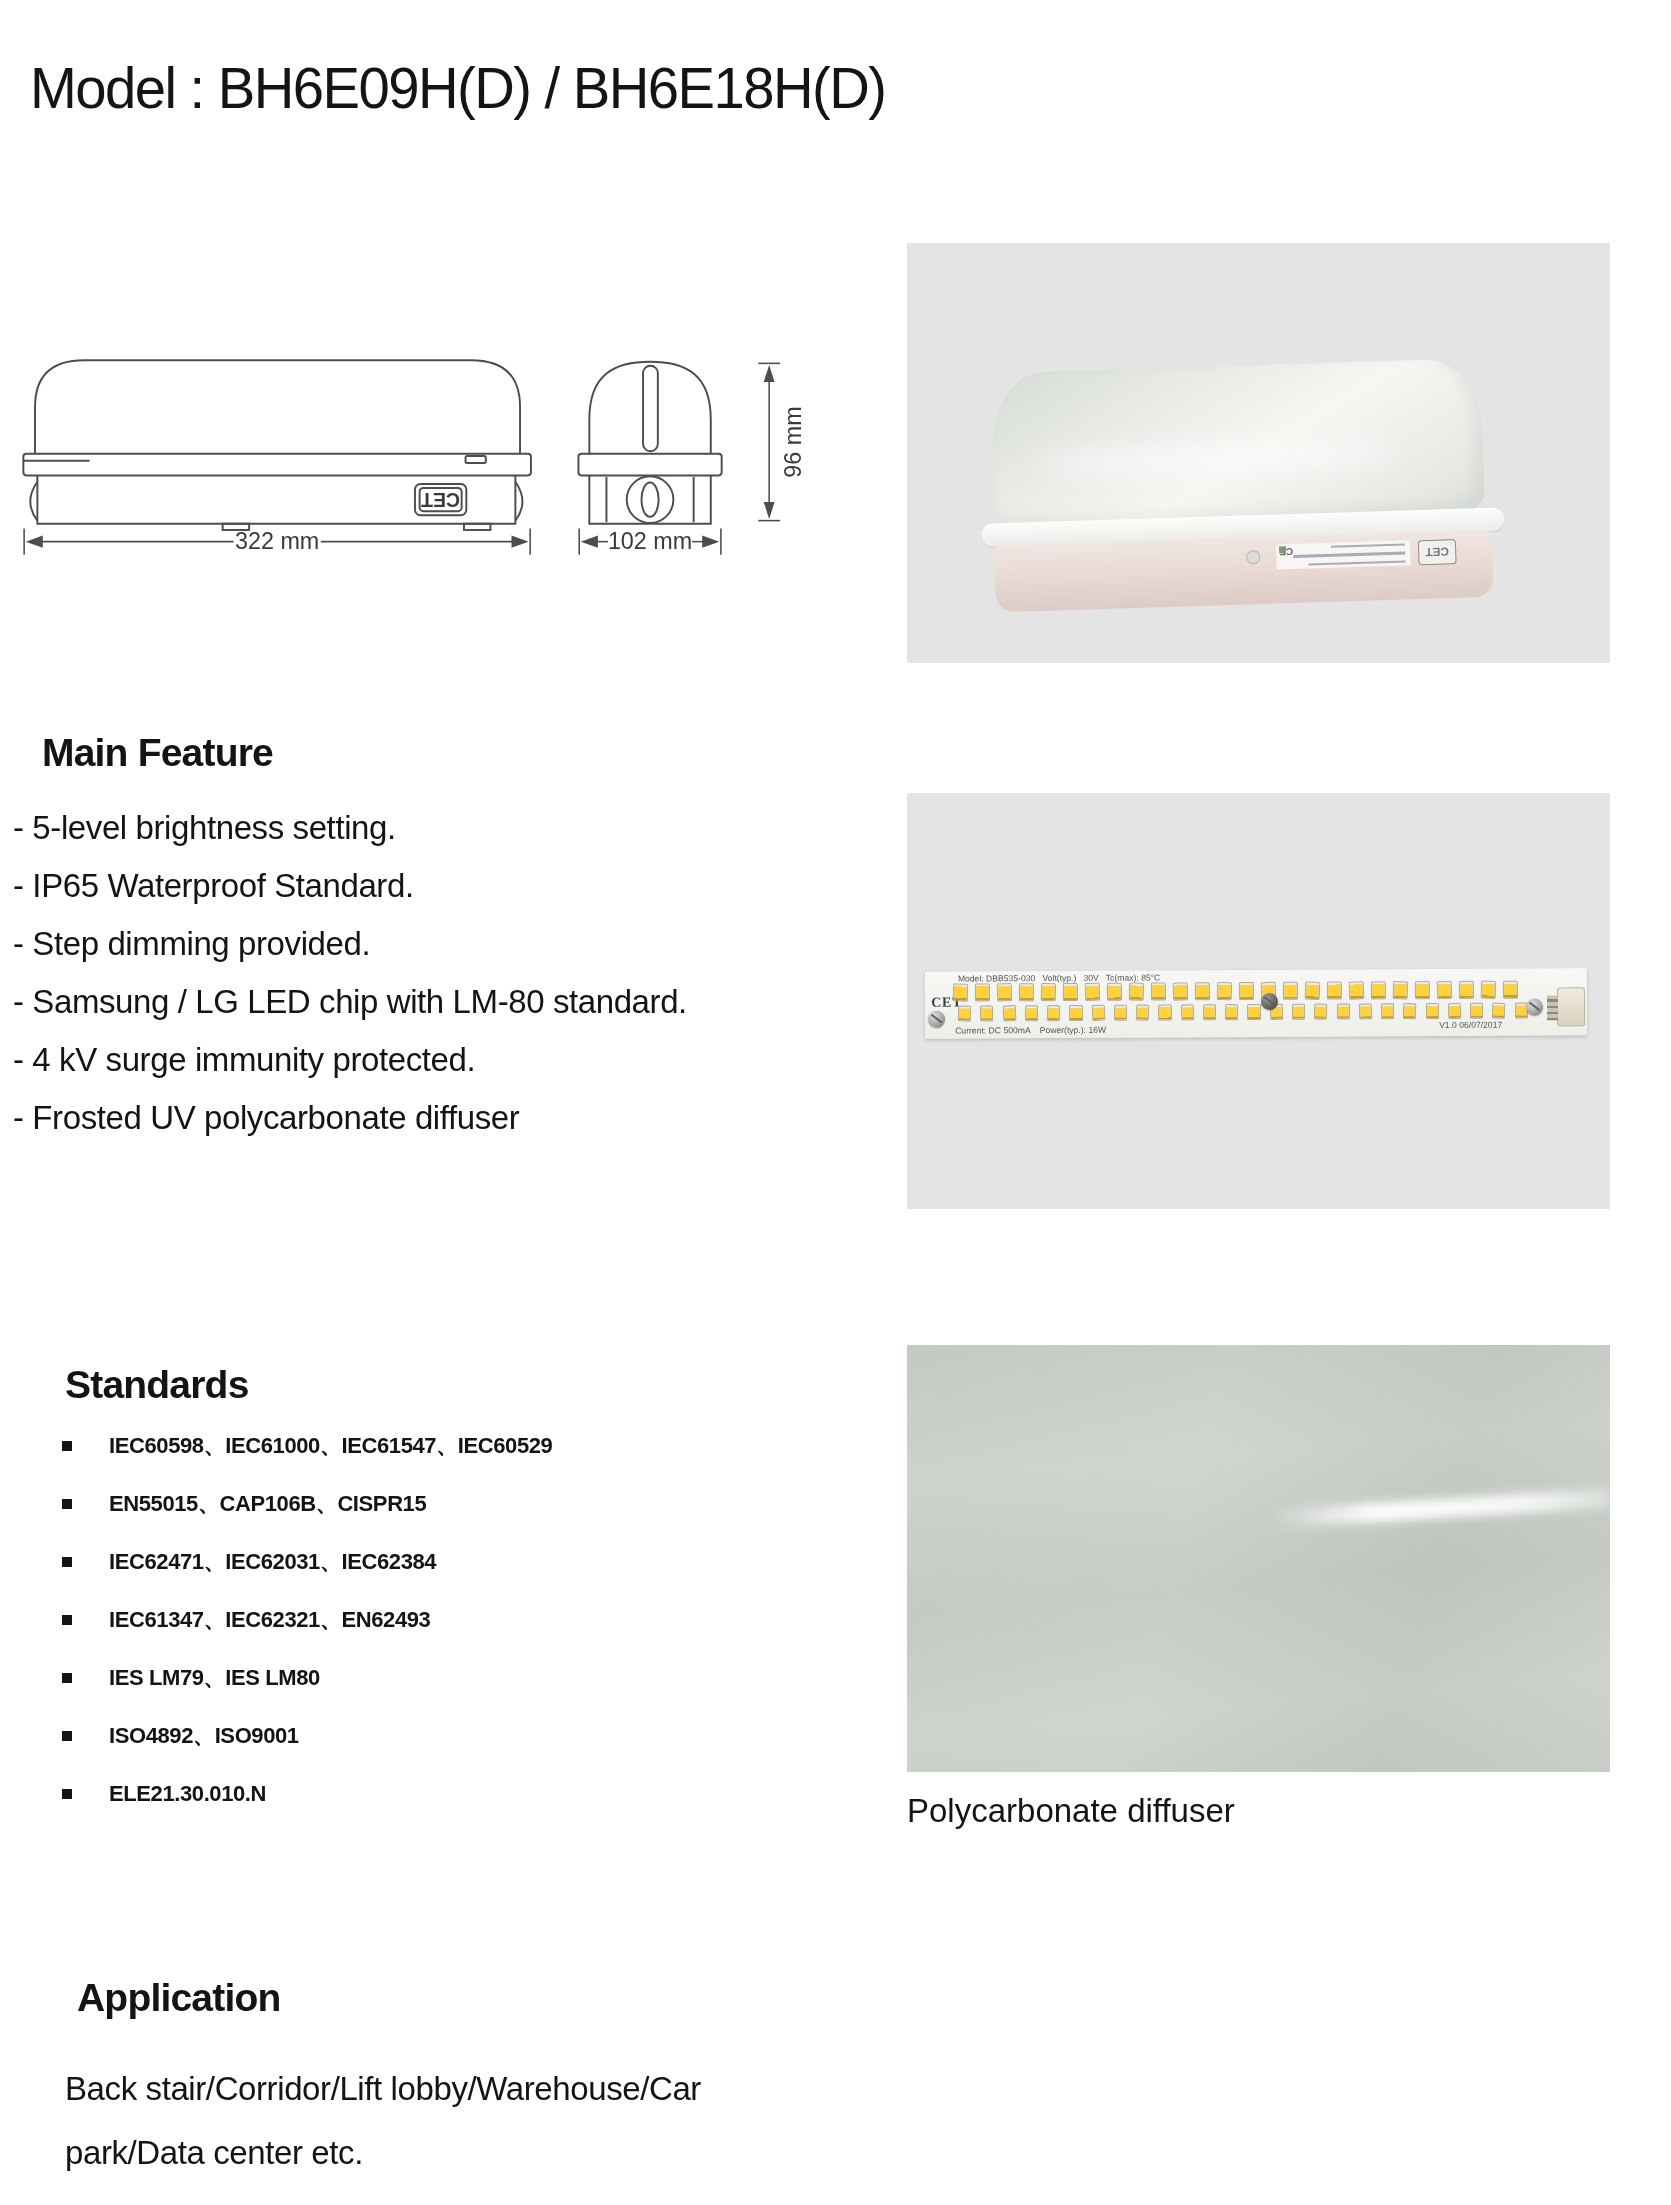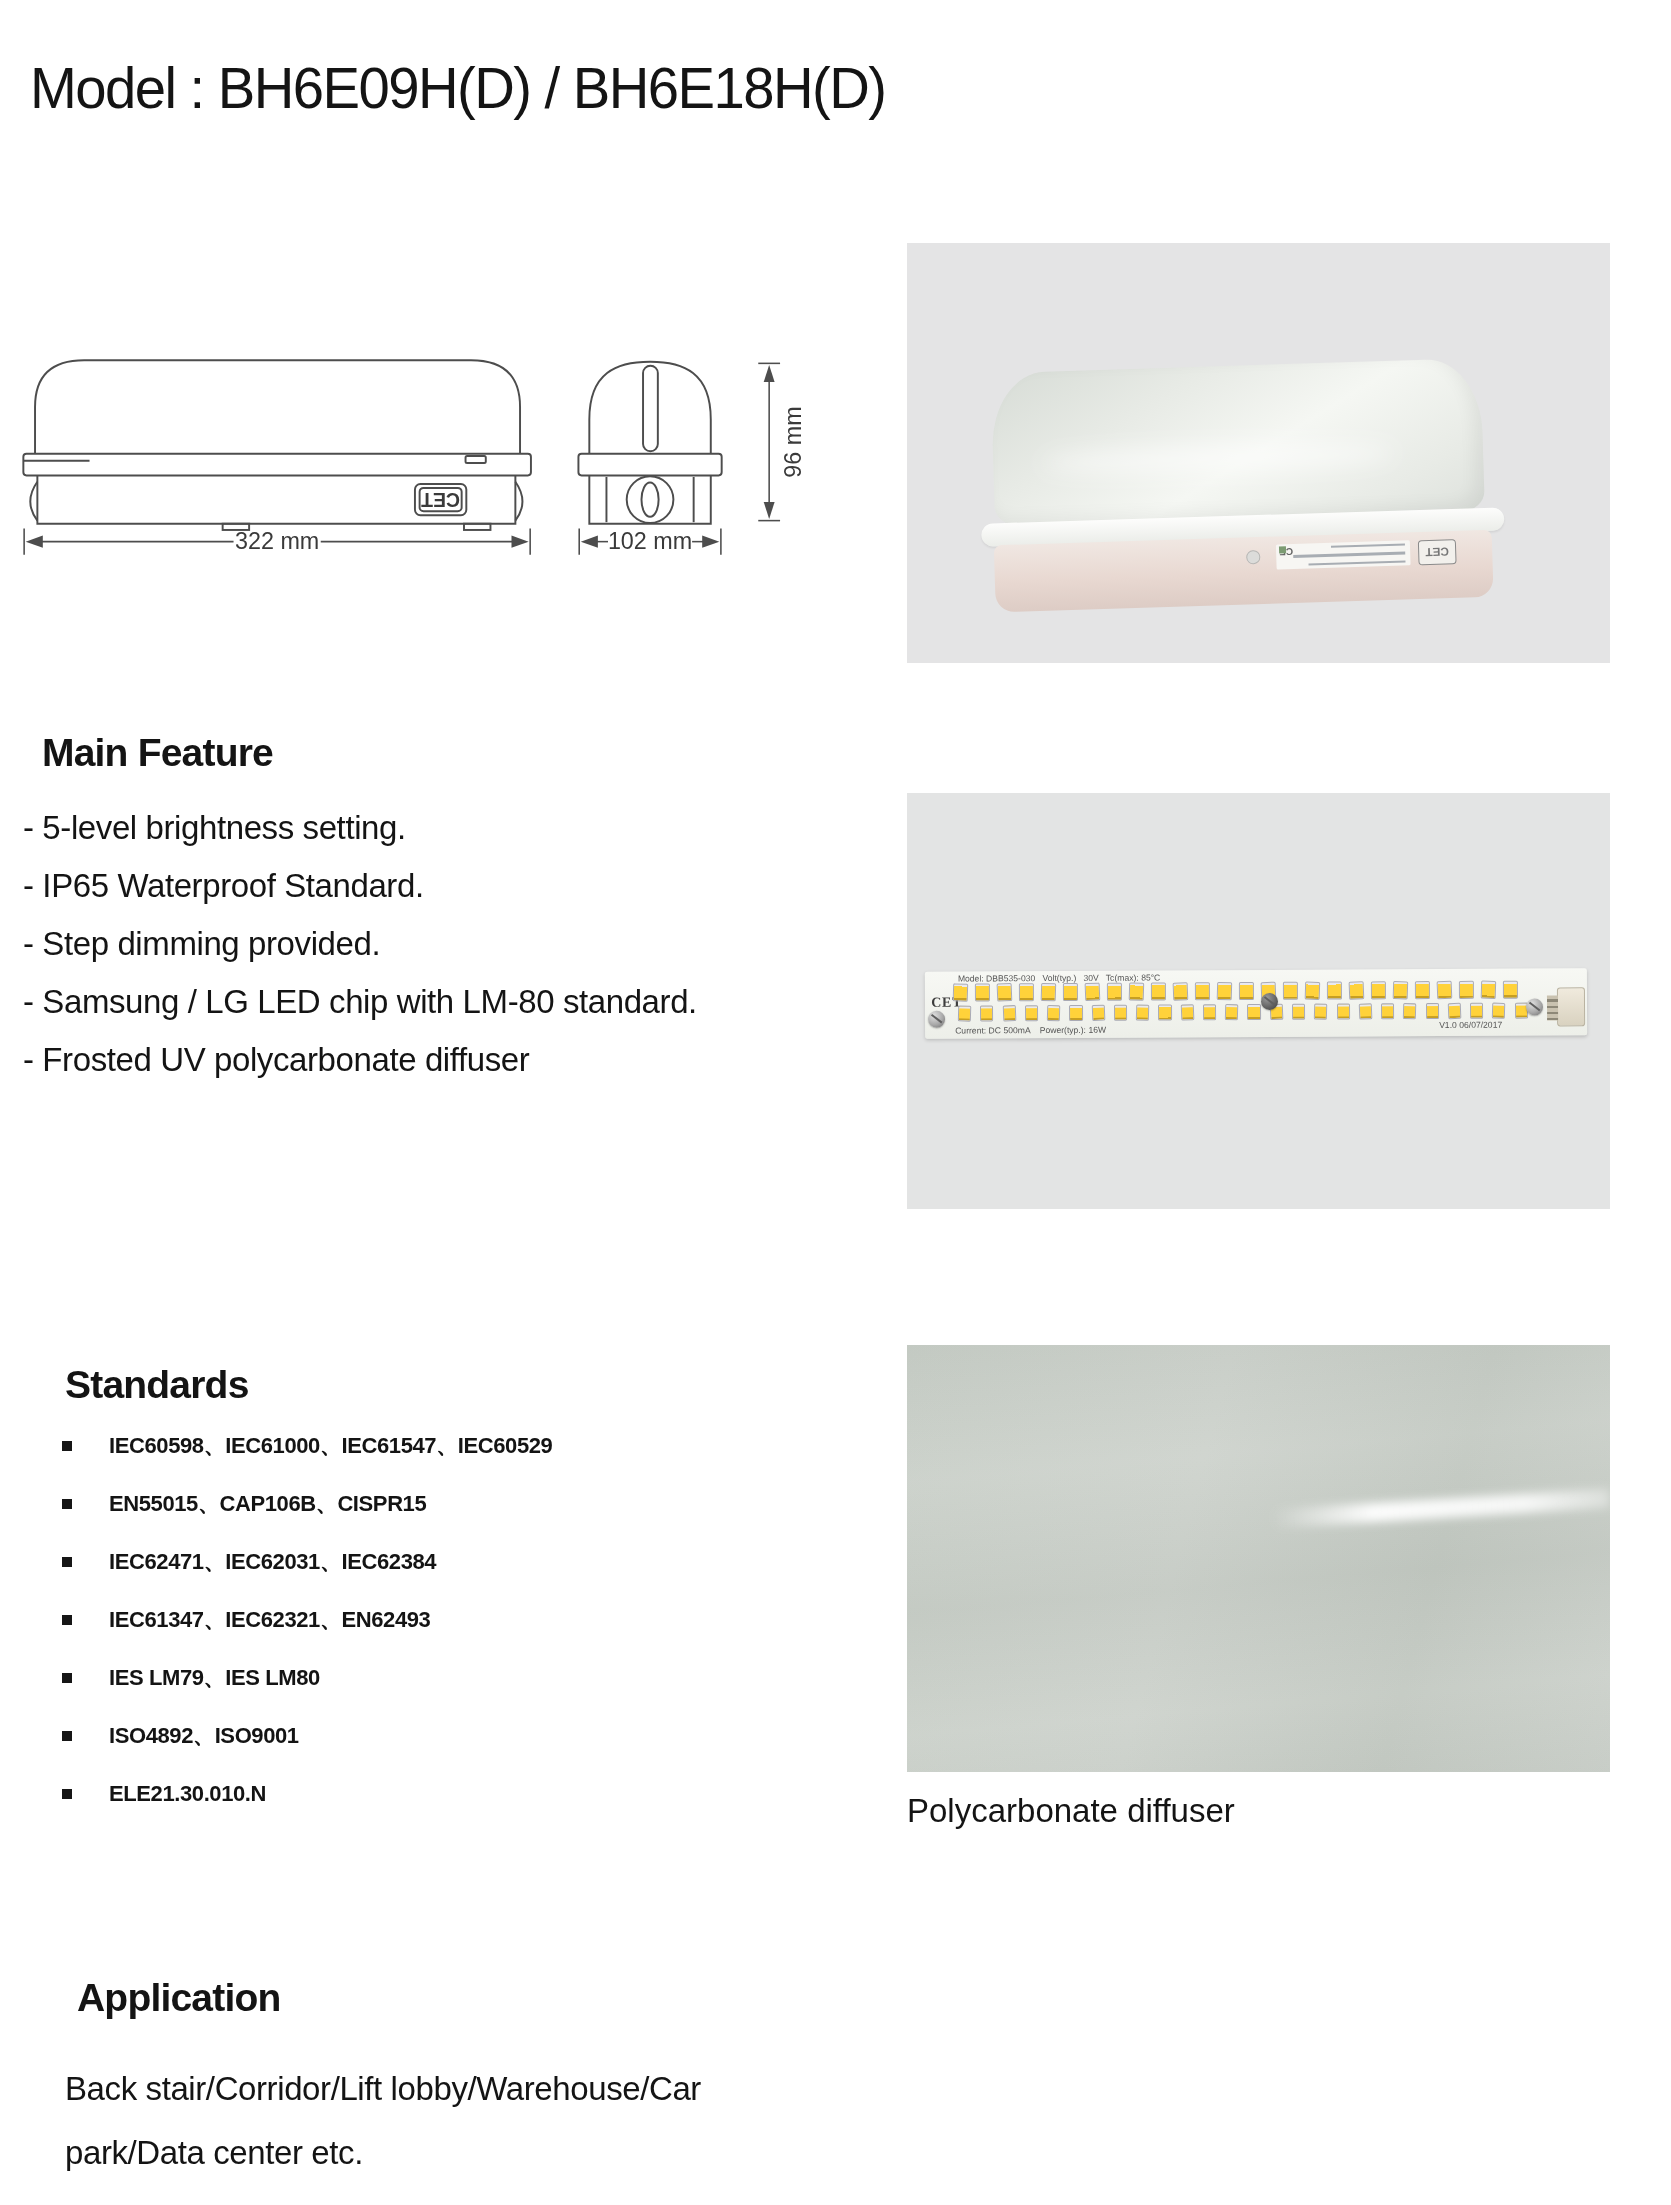--- a/index.html
+++ b/index.html
@@ -11,21 +11,21 @@
     position:absolute;left:30px;top:15.6px;font-size:58px;font-weight:400;
     letter-spacing:-1.6px;white-space:nowrap;transform:scaleX(.97);transform-origin:left top;
   }
   .h2{
     position:absolute;font-size:39px;font-weight:bold;letter-spacing:-0.8px;white-space:nowrap;margin-left:12px;
   }
   #mf-h{left:30px;top:699px;}
   #std-h{left:53px;top:1331px;}
   #app-h{left:65px;top:1944px;}
 
-  .feat-list{position:absolute;left:23px;top:799px;font-size:33px;letter-spacing:-0.4px;}
+  .feat-list{position:absolute;left:13px;top:799px;font-size:33px;letter-spacing:-0.4px;}
   .feat{height:58px;line-height:58px;white-space:nowrap;}
 
   .std-list{position:absolute;left:62px;top:1417px;font-size:22px;letter-spacing:-0.4px;font-weight:bold;}
   .std-row{height:58px;display:flex;align-items:center;}
   .sq{width:10px;height:10px;background:#161616;margin-right:37px;flex:0 0 auto;}
   .std-text{white-space:nowrap;}
 
   .app-text{position:absolute;left:65px;top:2057px;font-size:33px;line-height:64px;letter-spacing:-0.4px;}
 
   .caption{position:absolute;left:907px;top:1792px;width:703px;font-size:33px;}
@@ -165,20 +165,21 @@
     <text x="1018" y="127" text-anchor="middle" dominant-baseline="central" font-size="30" transform="rotate(-90 1018 127)">96 mm</text>
     <text x="566" y="201" text-anchor="middle" dominant-baseline="central" font-size="25" font-weight="bold" transform="rotate(180 566 201)" fill="#4d4d4d">CET</text>
   </svg>
 
   <h2 class="h2" id="mf-h">Main Feature</h2>
   <div class="feat-list">
     <div class="feat">- 5-level brightness setting.</div>
     <div class="feat">- IP65 Waterproof Standard.</div>
     <div class="feat">- Step dimming provided.</div>
     <div class="feat">- Samsung / LG LED chip with LM-80 standard.</div>
+    <div class="feat">- 4 kV surge immunity protected.</div>
     <div class="feat">- Frosted UV polycarbonate diffuser</div>
   </div>
 
   <h2 class="h2" id="std-h">Standards</h2>
   <div class="std-list">
     <div class="std-row">
       <span class="sq"></span>
       <span class="std-text">IEC60598、IEC61000、IEC61547、IEC60529</span>
     </div>
     <div class="std-row">

